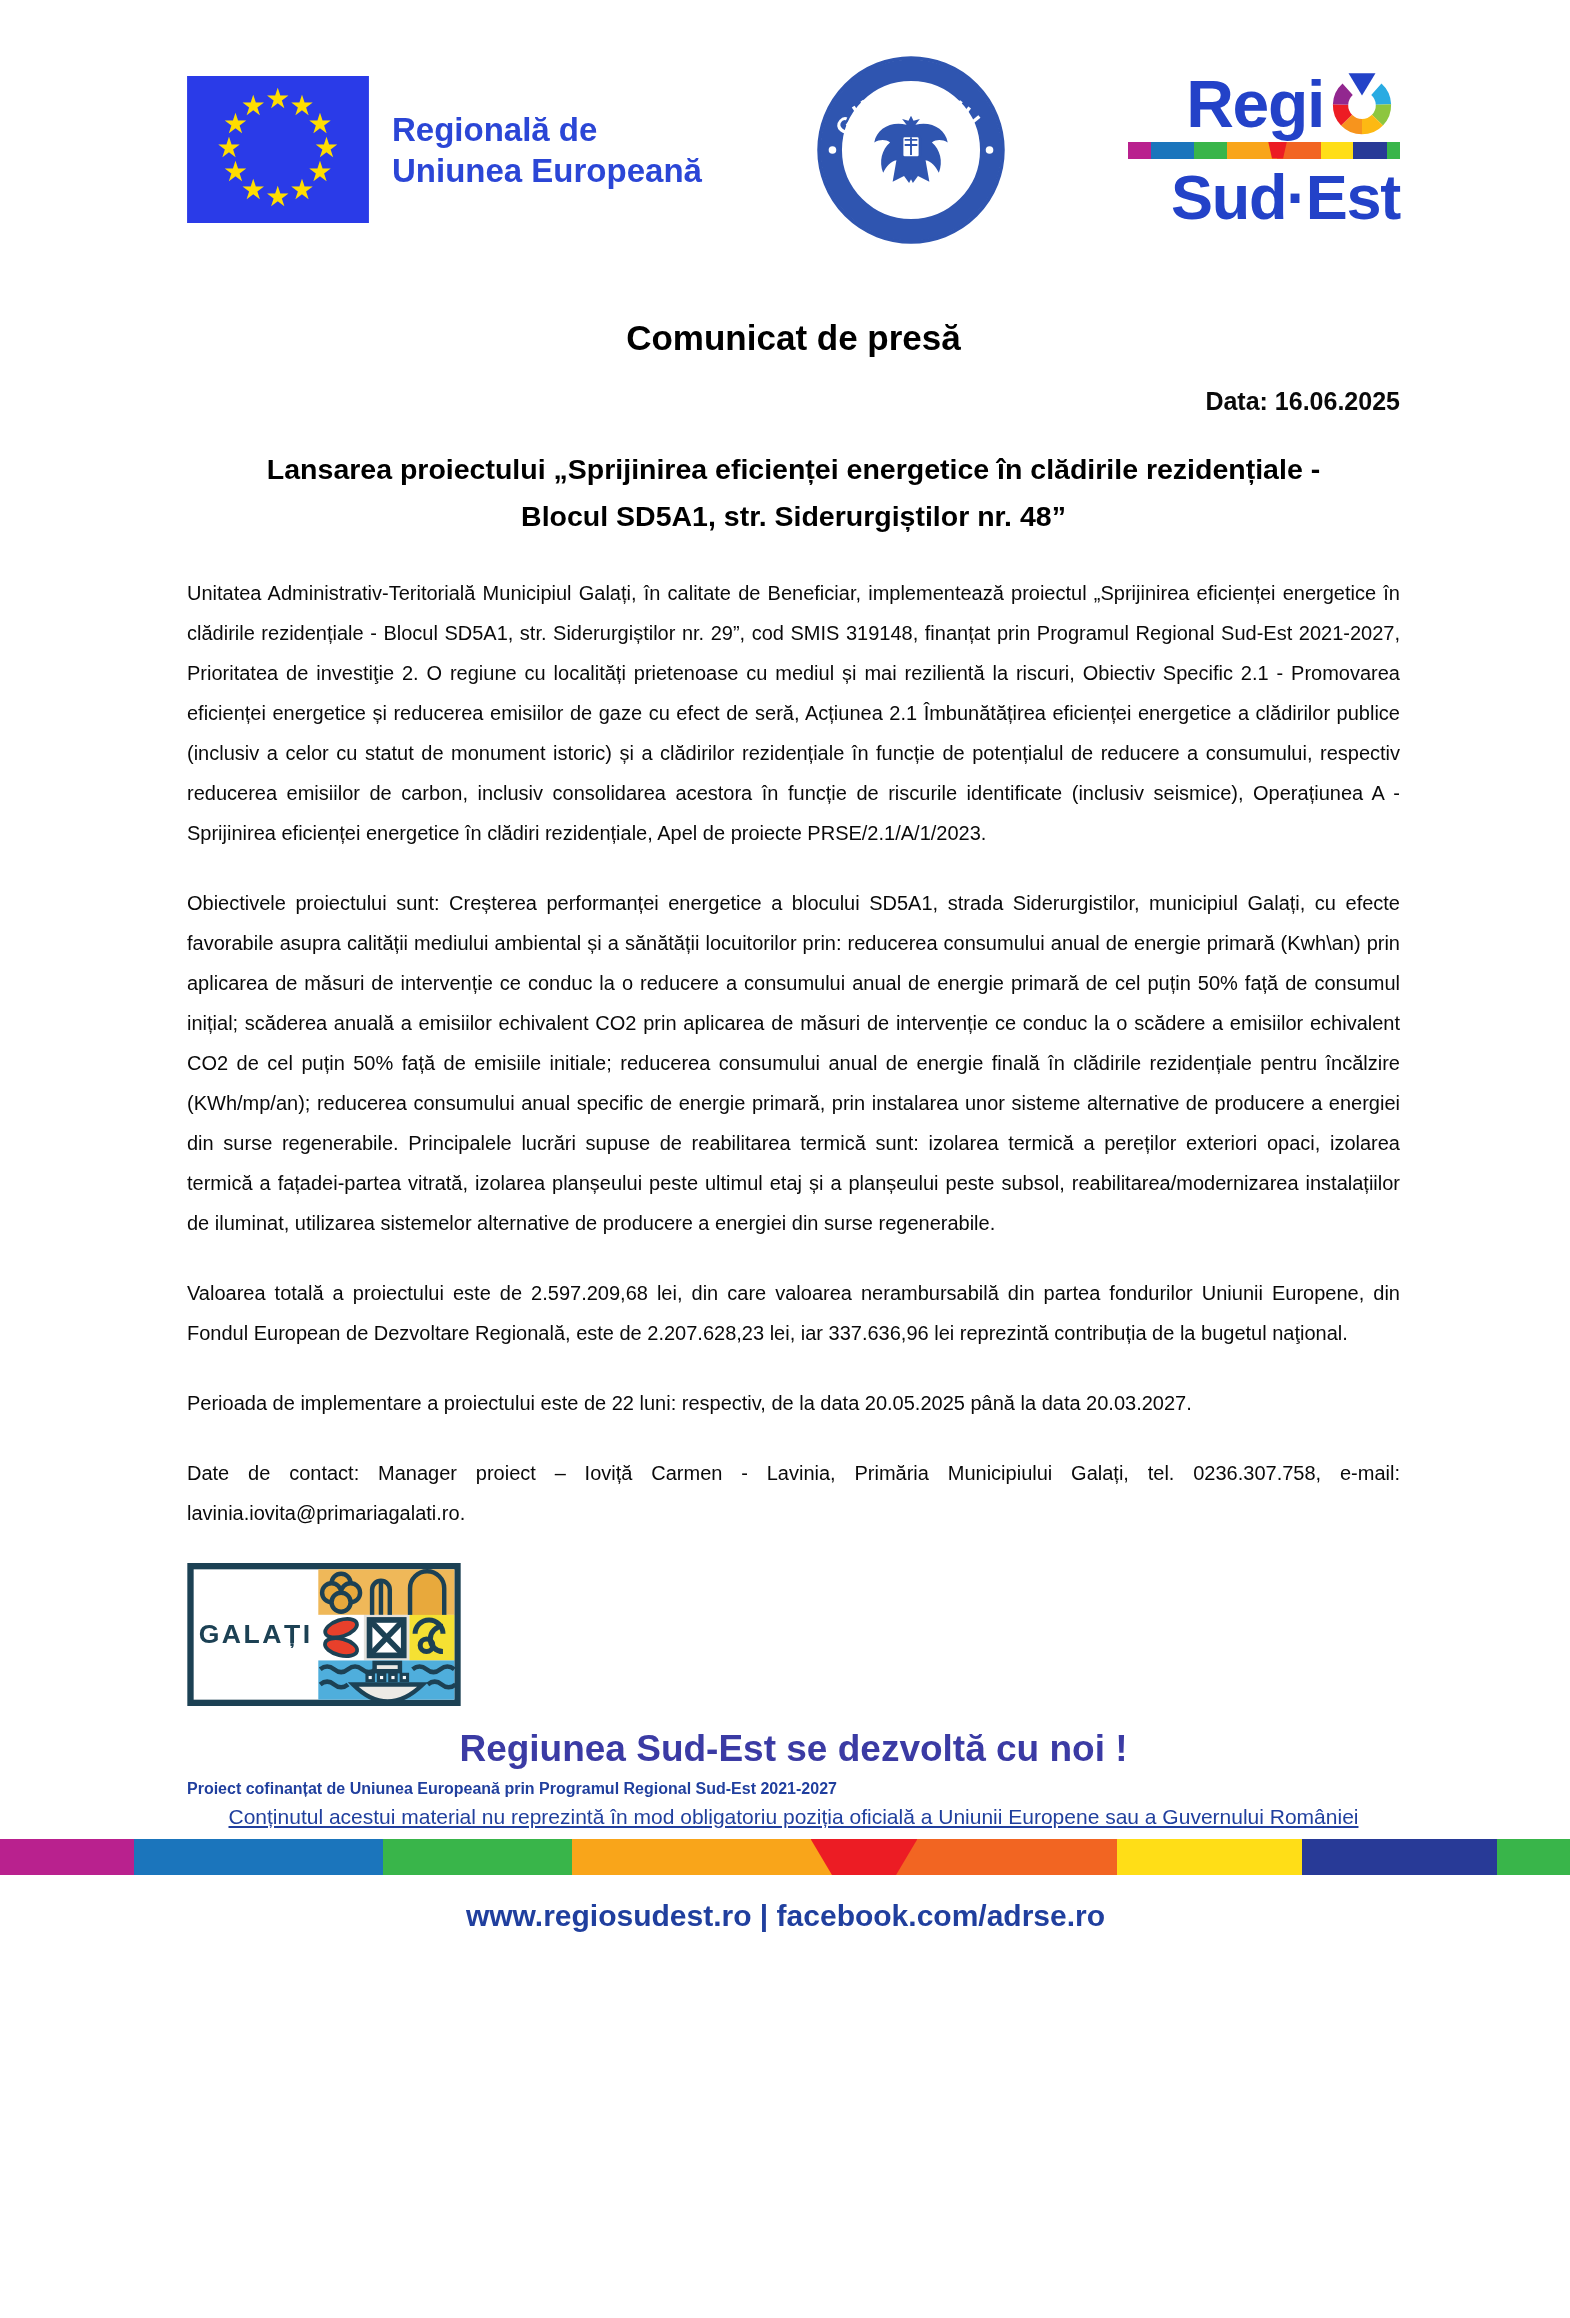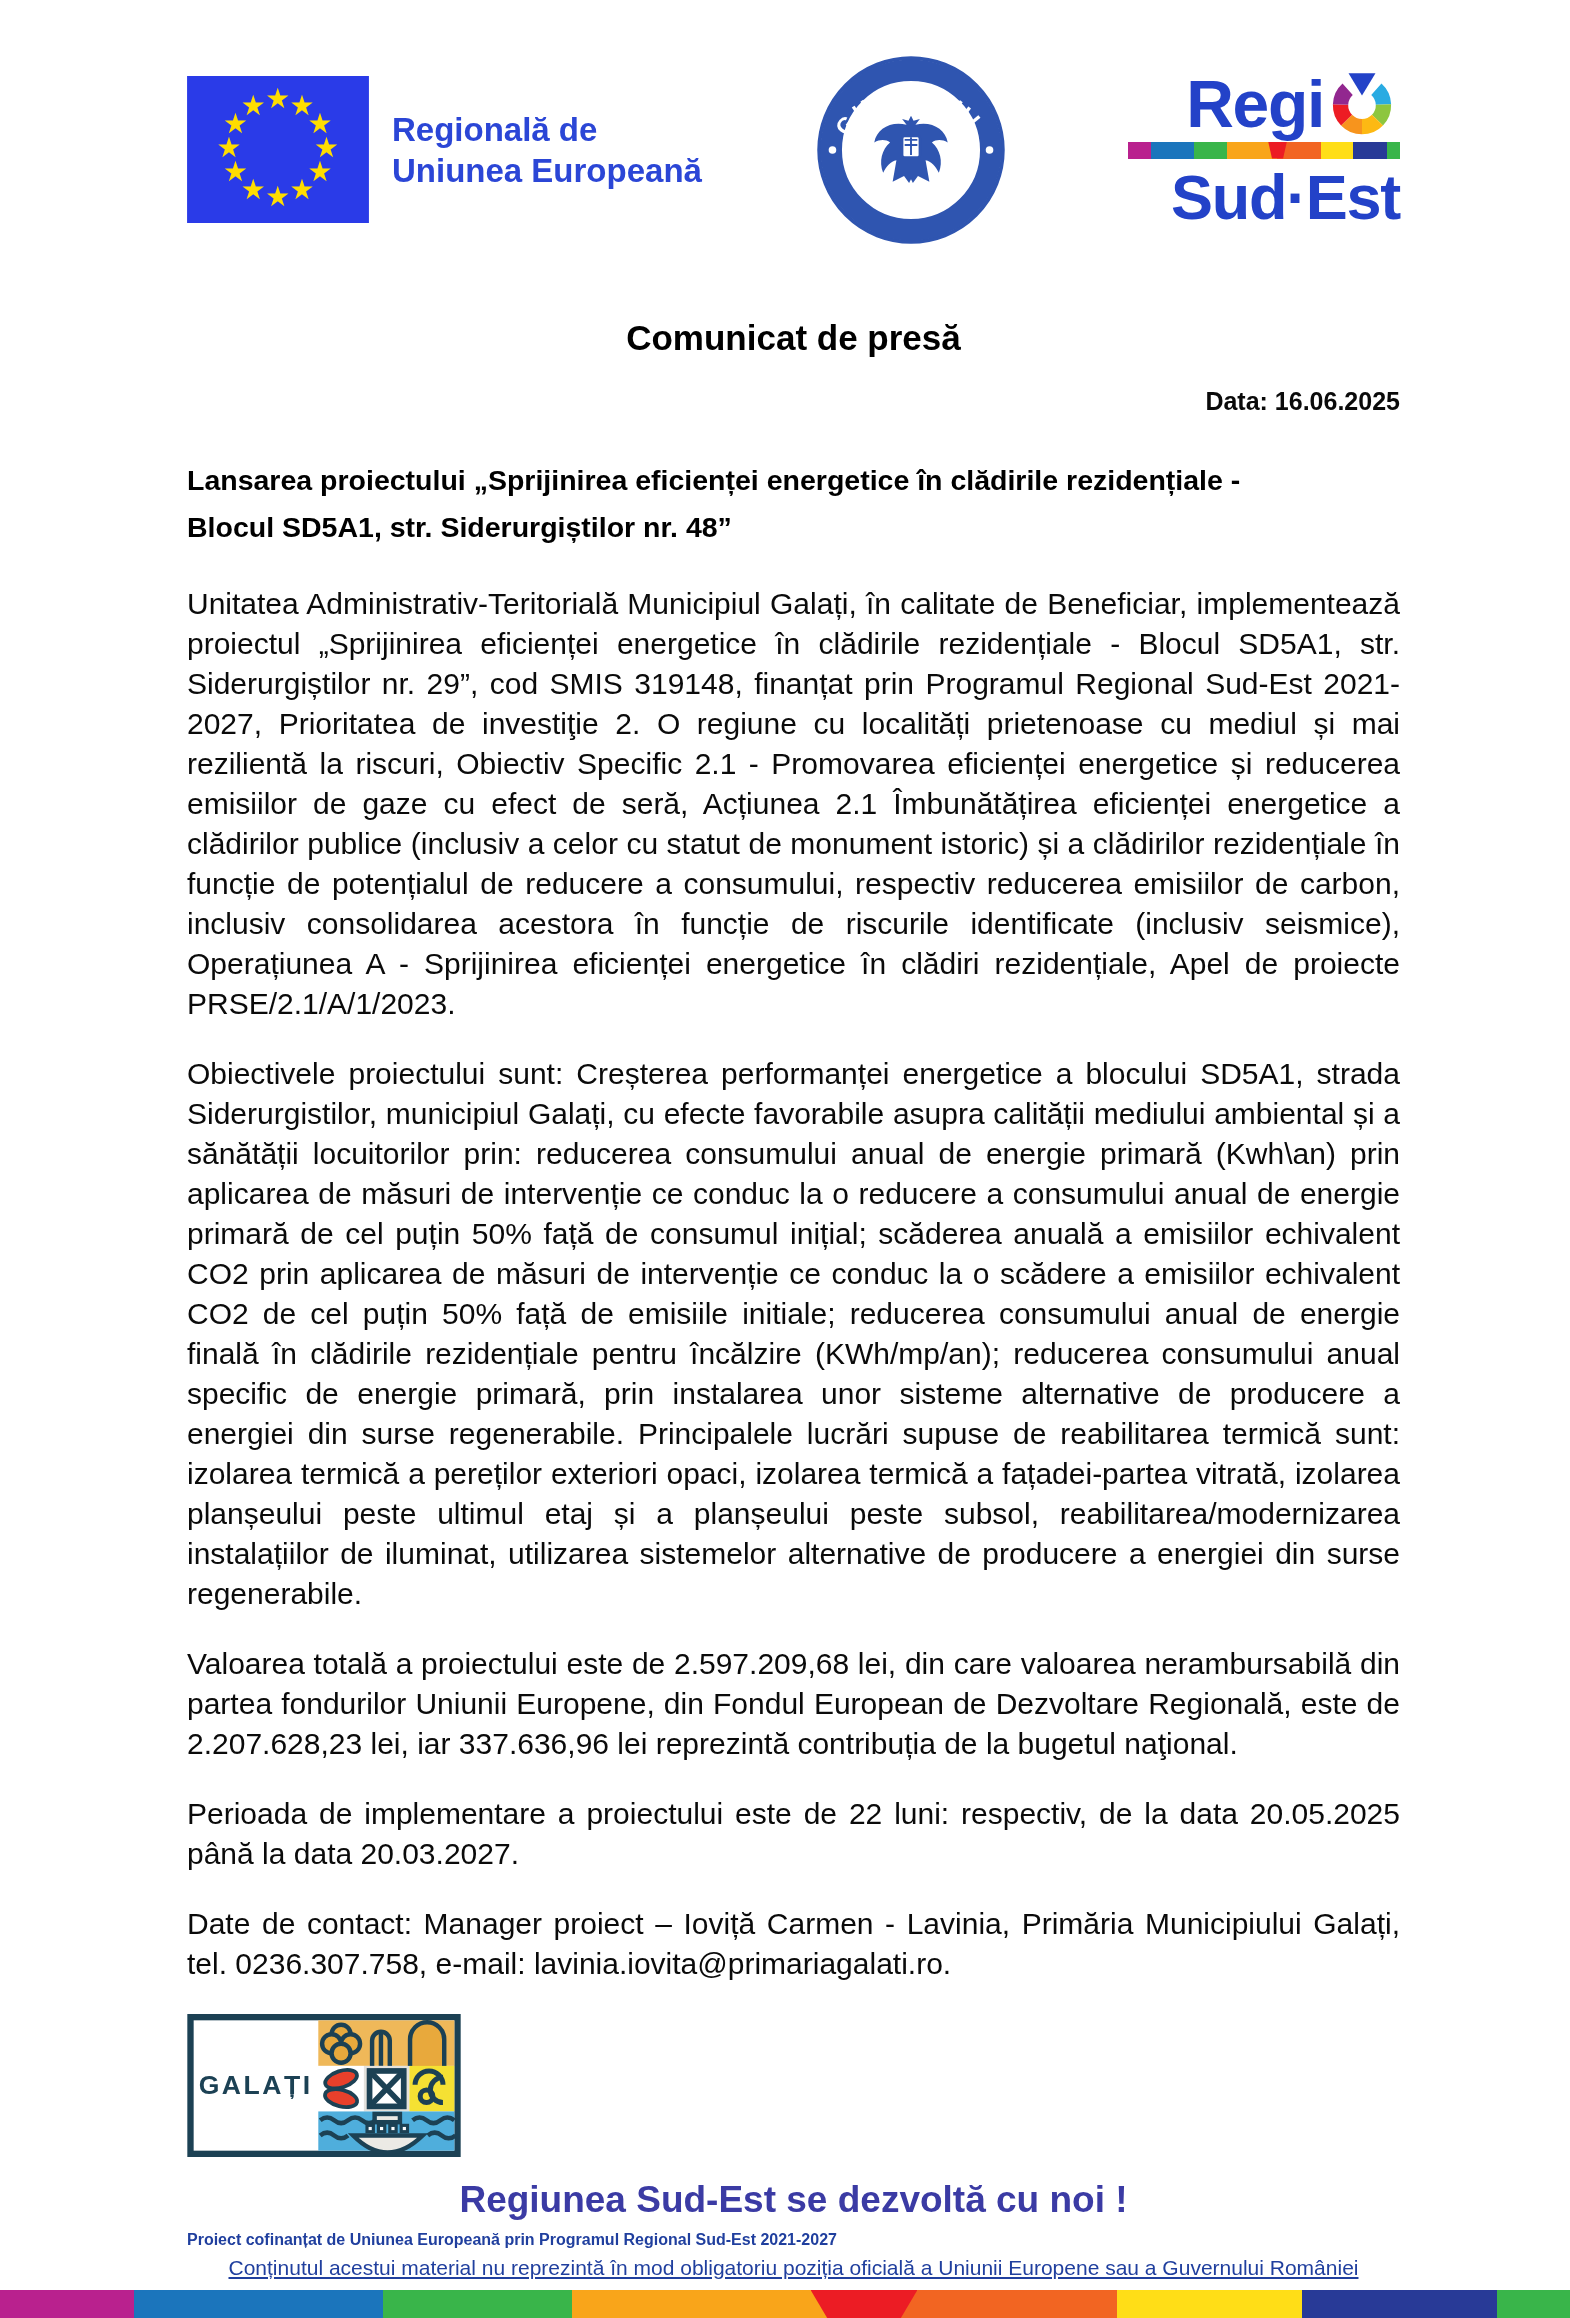--- a/index.html
+++ b/index.html
@@ -27,26 +27,26 @@
   .regio-word{
     font-weight:bold;font-size:66px;letter-spacing:-1.3px;
     color:var(--regio-blue,#2342c8);
   }
   .mini-bar{width:272px;height:16.5px;display:flex;margin:0 0 2.5px 0;}
   .regio-bottom{font-weight:bold;font-size:63px;letter-spacing:-1.3px;color:var(--regio-blue,#2342c8);}
   
   .doc-title{text-align:center;font-weight:bold;font-size:35px;margin-top:61px;color:#000;}
   .doc-date{text-align:right;font-weight:bold;font-size:25px;margin-top:29px;}
   .doc-heading{
-    font-weight:bold;font-size:28.5px;line-height:47px;margin-top:41px;color:#000;
+    text-align:center;font-weight:bold;font-size:28.5px;line-height:47px;margin-top:30px;color:#000;
   }
   .body-text{margin-top:33px;}
   .body-text p{
     margin:0 0 30px 0;
-    font-size:30px;line-height:40px;
+    font-size:20px;line-height:40px;
     text-align:justify;
   }
   
   .galati-wrap{display:flex;justify-content:flex-start;margin-top:6.3px;}
   
   .footer-slogan{
     text-align:center;font-weight:bold;font-size:37px;margin-top:21.5px;
     color:var(--slogan,#3b3ba4);
   }
   .footer-line1{

